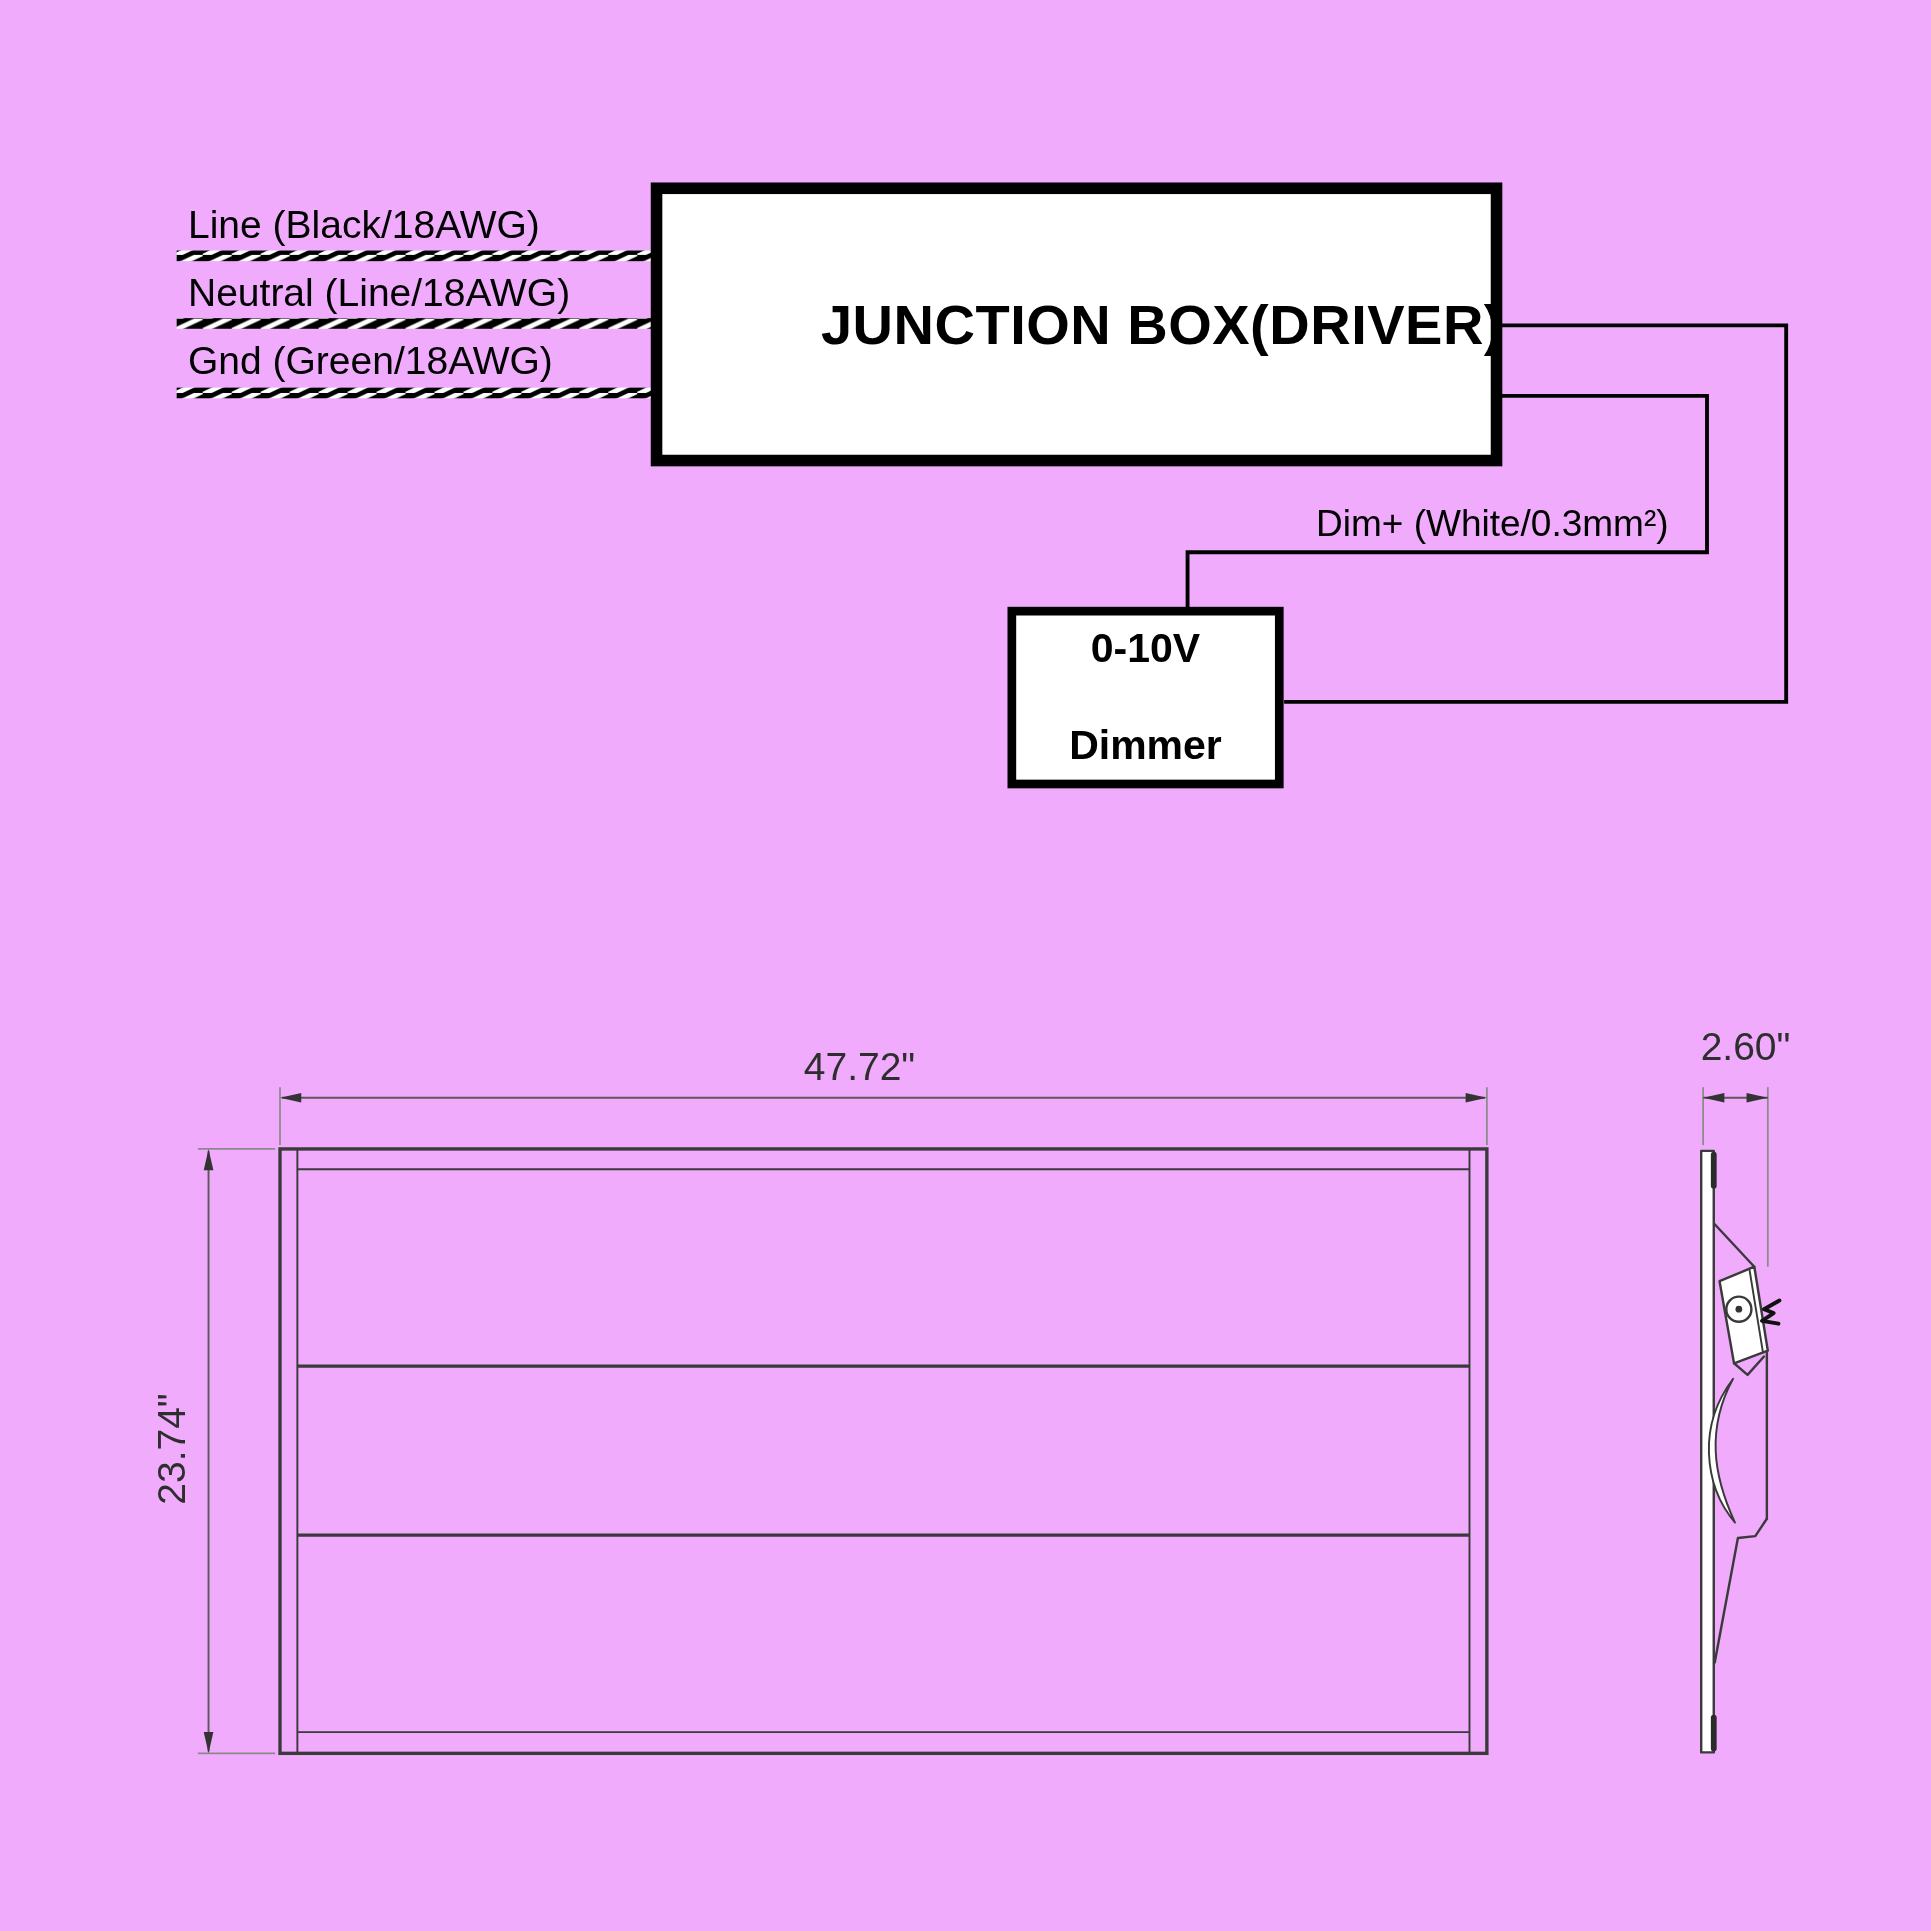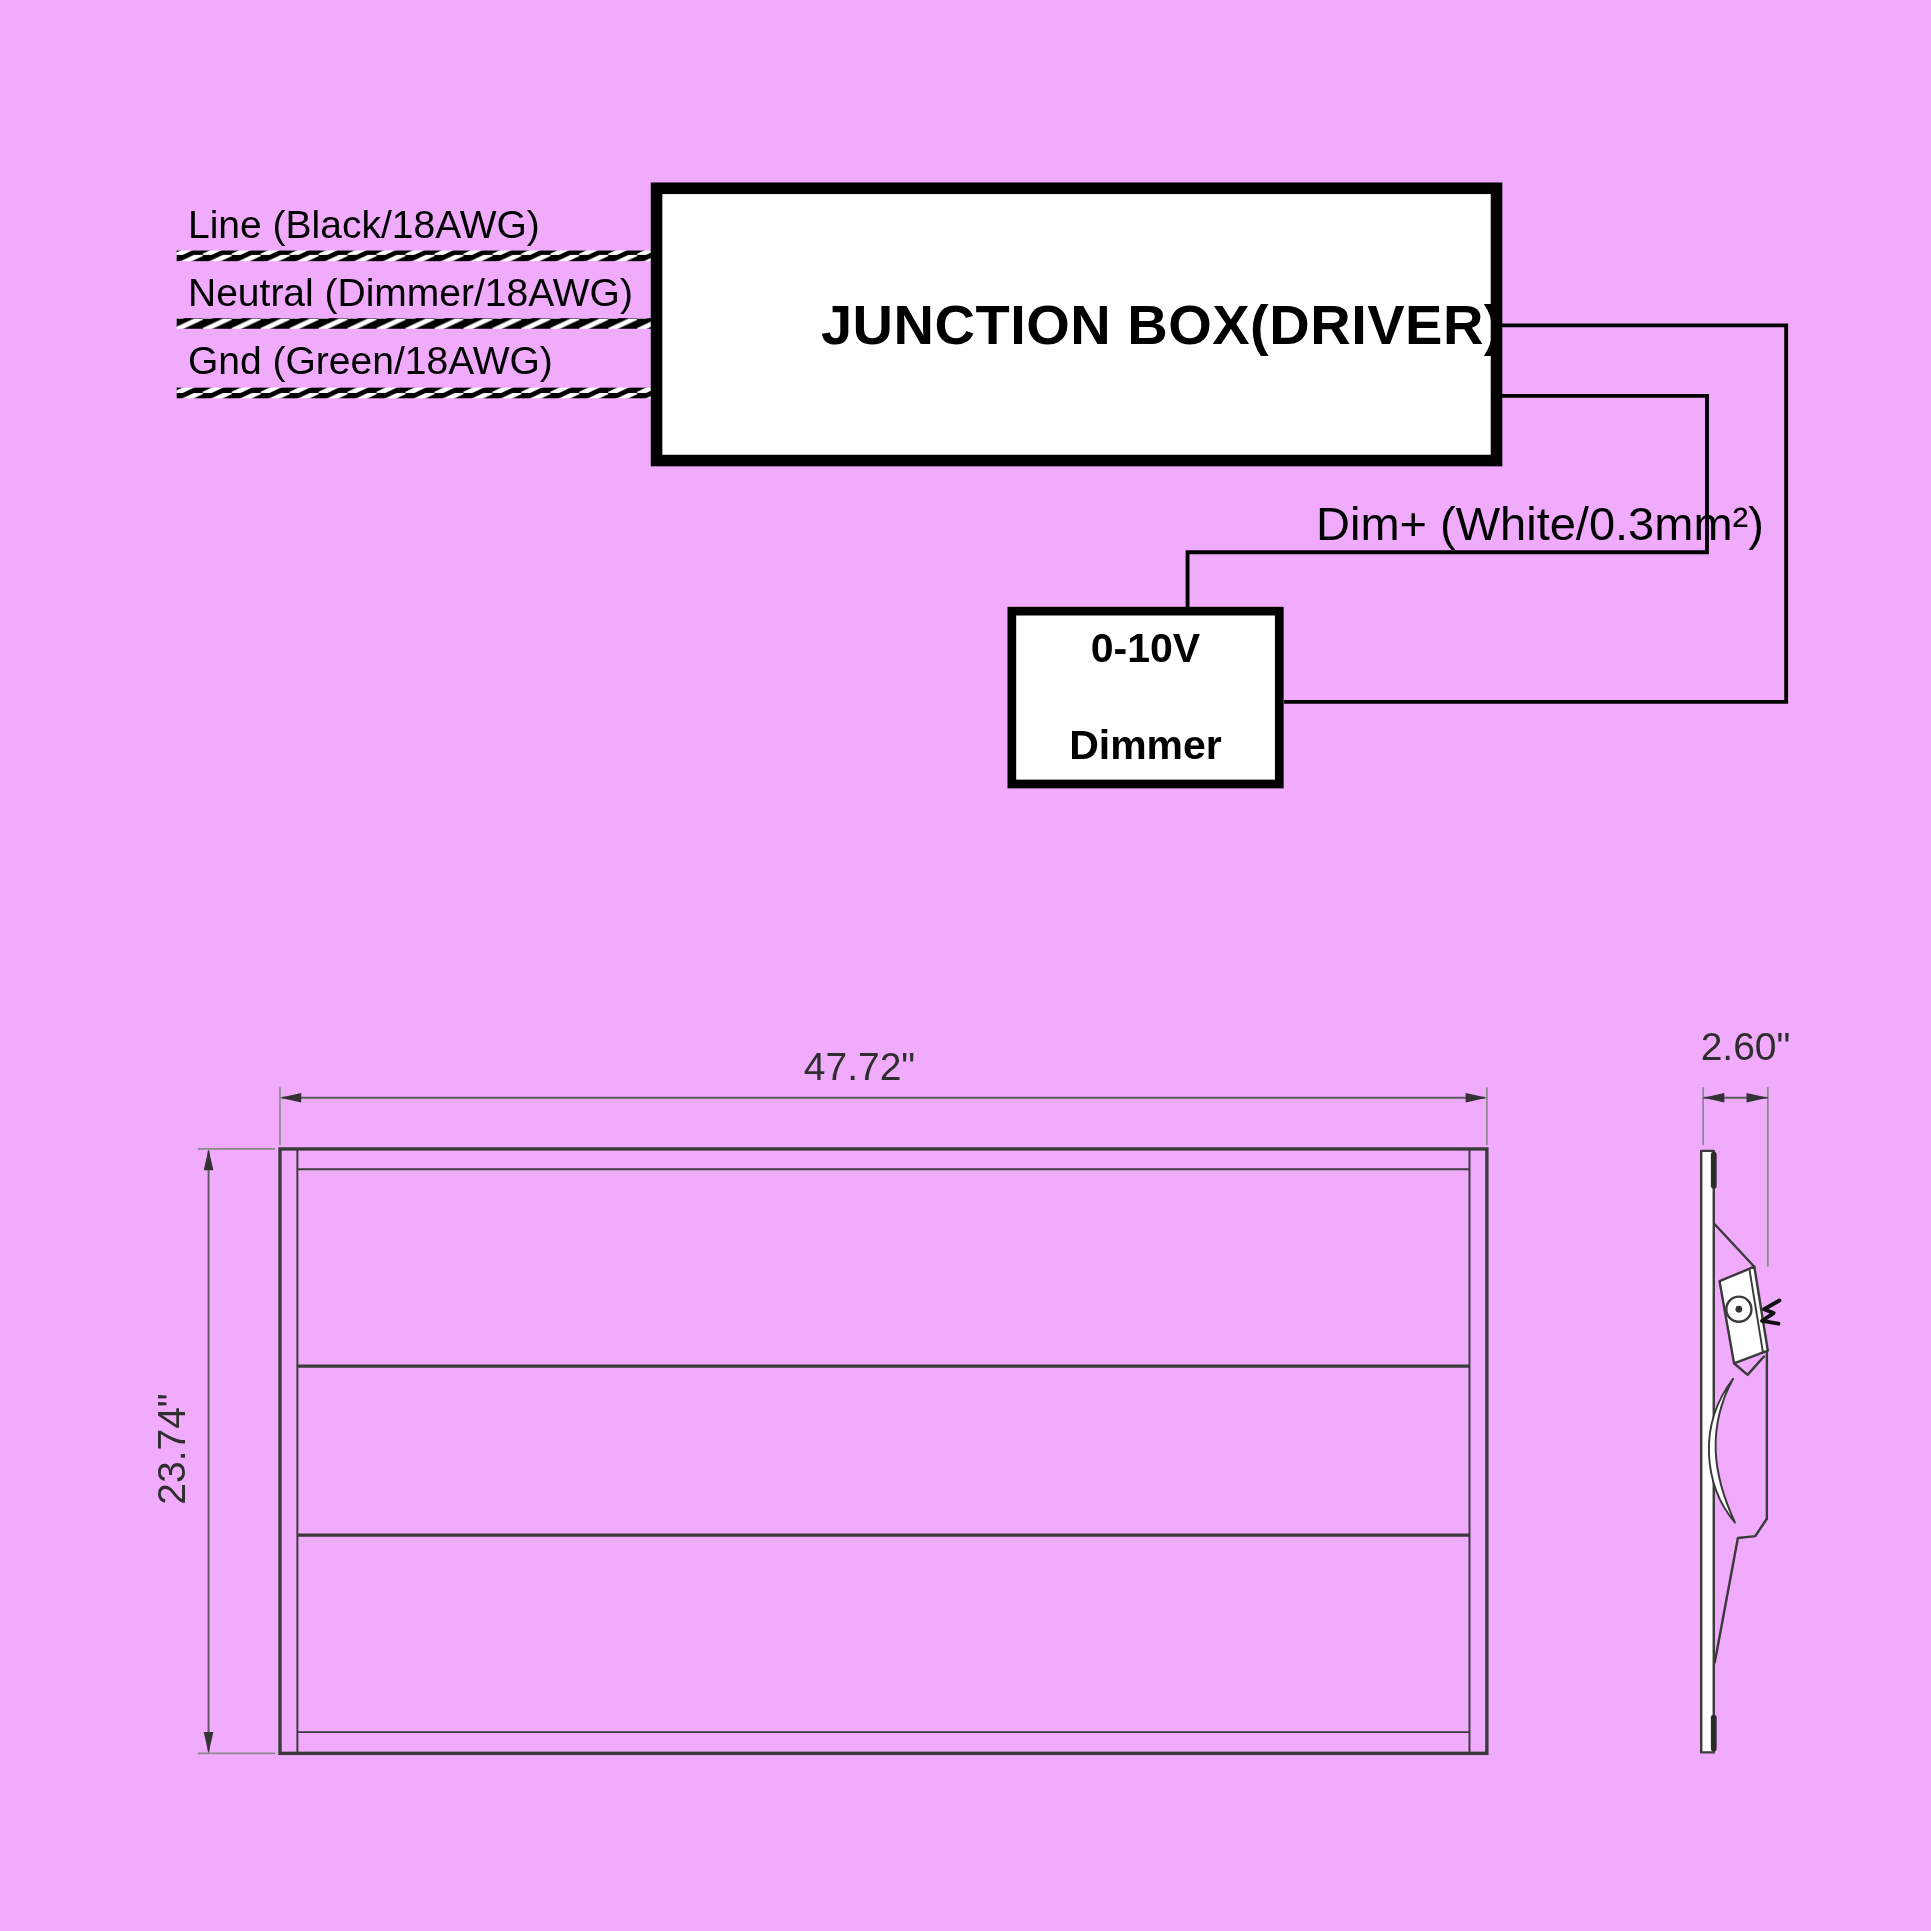--- a/index.html
+++ b/index.html
@@ -17,21 +17,21 @@
   .layer {
     position: absolute; left: 0; top: 0;
   }
   .lbl {
     position: absolute;
     color: #000;
     white-space: nowrap;
     line-height: 46px;
   }
   .wire-lbl { font-size: 39px; }
-  .dim-wire-lbl { font-size: 47px; }
+  .dim-wire-lbl { font-size: 37px; }
   .jbox-lbl-wrap {
     position: absolute;
     left: 651px; top: 182px; width: 852px; height: 284px;
     display: flex; align-items: center; justify-content: flex-end;
   }
   .jbox-lbl {
     font-size: 56px; font-weight: bold; letter-spacing: 0.5px; color: #000;
   }
   .dimmer-lbl-wrap {
     position: absolute;
@@ -128,21 +128,21 @@
       <path d="M1843,1347 L1827,1356 L1837,1360 L1825,1368 L1842,1371" stroke="#111" stroke-width="4"></path>
       <path d="M1796,1412 L1810,1424 L1827,1405"></path>
       <line x1="1830" y1="1401" x2="1830" y2="1573"></line>
       <path d="M1830,1573 L1818,1591 L1800,1593 L1776,1722"></path>
       <path d="M1795,1428 C1777,1452 1769,1478 1770,1505 C1771,1532 1780,1557 1797,1577
                C1784,1549 1778,1527 1777,1503 C1776,1477 1783,1450 1795,1428 Z" stroke-width="2" fill="#fff"></path>
     </g>
   </svg>
 
   <div class="lbl wire-lbl" style="left:188px; top:202px;">Line (Black/18AWG)</div>
-  <div class="lbl wire-lbl" style="left:188px; top:270px;">Neutral (Dimmer/18AWG)</div>
+  <div class="lbl wire-lbl" style="left:188px; top:270px;">Neutral (Line/18AWG)</div>
   <div class="lbl wire-lbl" style="left:188px; top:338px;">Gnd (Green/18AWG)</div>
 
   <div class="jbox-lbl-wrap">
     <span class="jbox-lbl">JUNCTION BOX(DRIVER)</span>
   </div>
 
   <div class="lbl dim-wire-lbl" style="left:1316px; top:501px;">Dim+ (White/0.3mm²)</div>
 
   <div class="dimmer-lbl-wrap">
     <span class="dimmer-lbl">0-10V</span>

